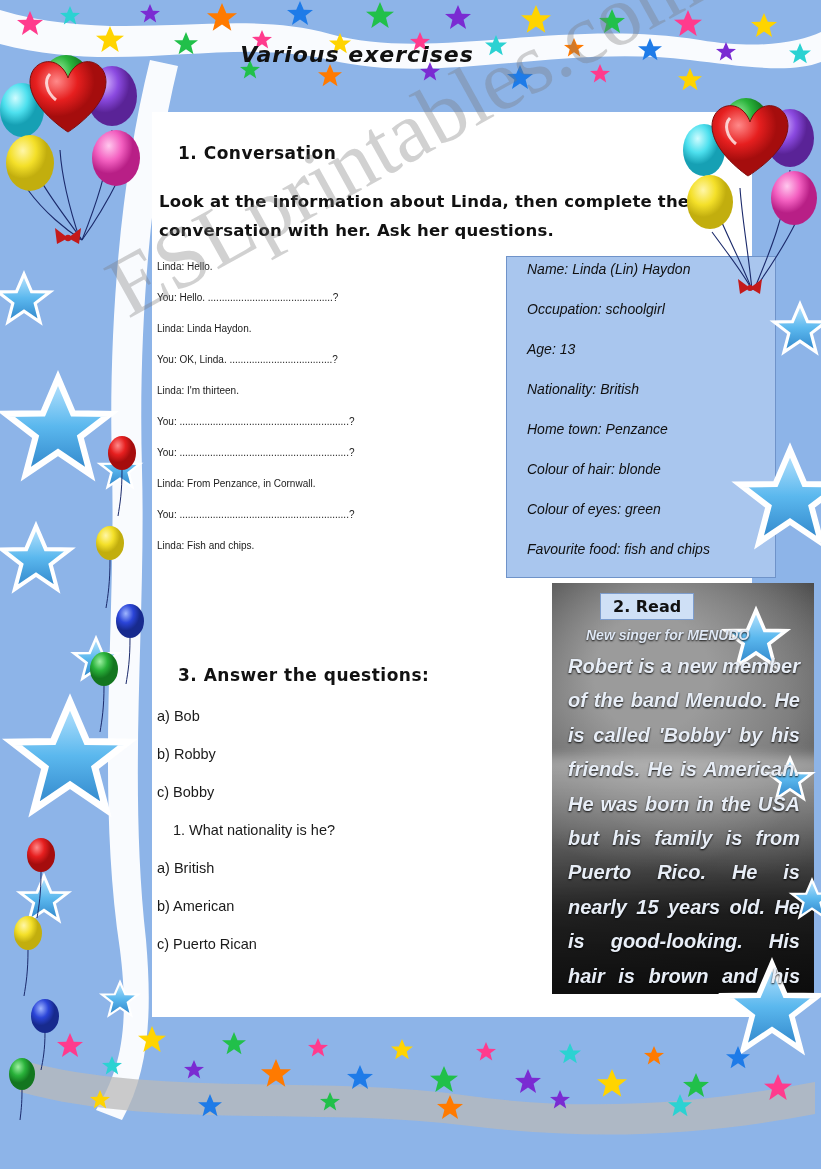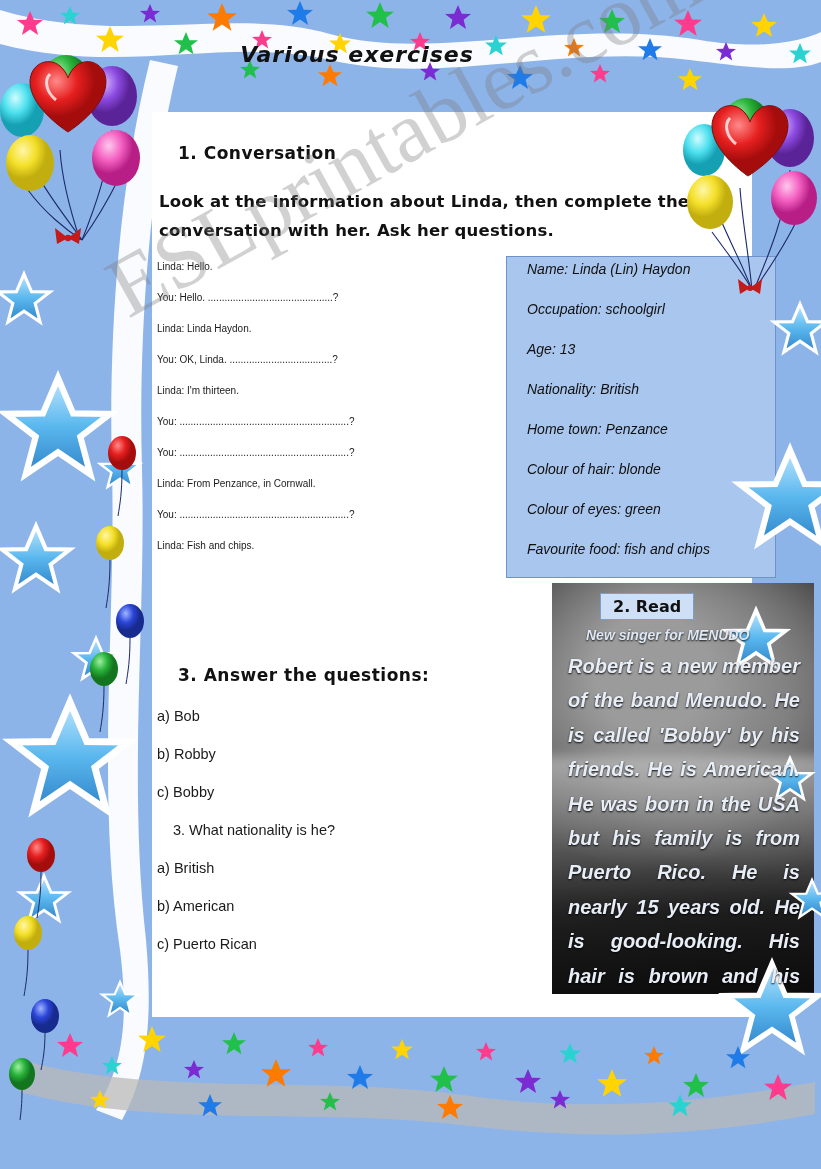--- a/index.html
+++ b/index.html
@@ -552,21 +552,21 @@
       <p class="dlg">You: .............................................................?</p>
       <p class="dlg">Linda: Fish and chips.</p>
     </div>
 
     <div style="position:absolute;left:26px;top:553px;" class="h-section">3. Answer the questions:</div>
 
     <div style="position:absolute;left:5px;top:596px;width:400px;">
       <p class="ans">a) Bob</p>
       <p class="ans">b) Robby</p>
       <p class="ans">c) Bobby</p>
-      <p class="q-line">3. What nationality is he?</p>
+      <p class="q-line">1. What nationality is he?</p>
       <p class="ans">a) British</p>
       <p class="ans">b) American</p>
       <p class="ans">c) Puerto Rican</p>
     </div>
   </div>
 
   <div id="info-card">
     <div class="row"><span class="lbl">Name:</span> <span>Linda (Lin) Haydon</span></div>
     <div class="row"><span class="lbl">Occupation:</span> <span>schoolgirl</span></div>
     <div class="row"><span class="lbl">Age:</span> <span>13</span></div>

